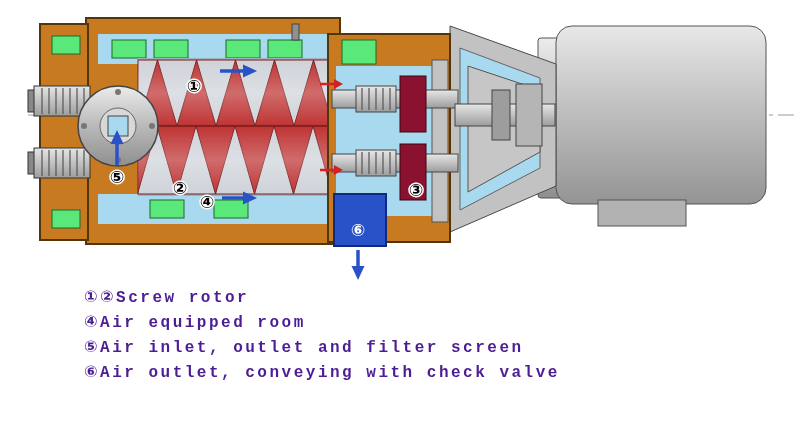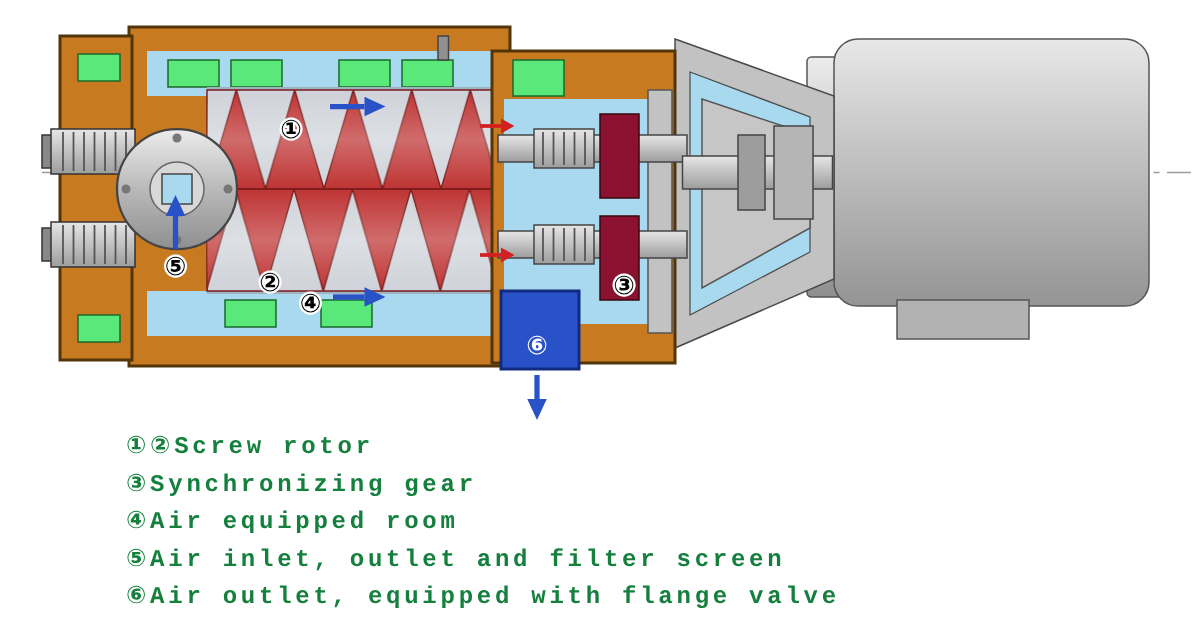--- a/index.html
+++ b/index.html
@@ -5,21 +5,21 @@
   html,body { margin:0; padding:0; background:#ffffff; }
   .screen {
     position:relative; width:802px; height:426px; background:#ffffff;
     overflow:hidden; font-family:"Liberation Sans", sans-serif;
   }
   .diagram-svg { position:absolute; left:0; top:0; }
   .legend { position:absolute; left:84px; top:286px; }
   .legend-line {
     font-family:"Liberation Mono","DejaVu Sans Mono","DejaVu Sans",monospace;
     font-size:16px; line-height:25px; letter-spacing:2.5px;
-    color:#15803d; font-weight:600; white-space:pre;
+    color:#4c1d95; font-weight:600; white-space:pre;
   }
   .callout {
     font-family:"DejaVu Sans", sans-serif;
     font-size:17px; font-weight:bold;
   }
 </style>
 </head>
 <body>
 
 <div class="screen">
@@ -167,19 +167,18 @@
       <text x="180" y="194" fill="#000" stroke="#fff" stroke-width="3" paint-order="stroke">②</text>
       <text x="416" y="196" fill="#000" stroke="#fff" stroke-width="3" paint-order="stroke">③</text>
       <text x="207" y="208" fill="#000" stroke="#fff" stroke-width="3" paint-order="stroke">④</text>
       <text x="117" y="183" fill="#000" stroke="#fff" stroke-width="3" paint-order="stroke">⑤</text>
       <text x="358" y="236" fill="#ffffff">⑥</text>
     </g>
   </svg>
 
   <div class="legend">
     <div class="legend-line">①②Screw rotor</div>
-    <div class="legend-line">③Synchronizing gear</div>
     <div class="legend-line">④Air equipped room</div>
     <div class="legend-line">⑤Air inlet, outlet and filter screen</div>
-    <div class="legend-line">⑥Air outlet, equipped with flange valve</div>
+    <div class="legend-line">⑥Air outlet, conveying with check valve</div>
   </div>
 
 </div>
 
 </body></html>

